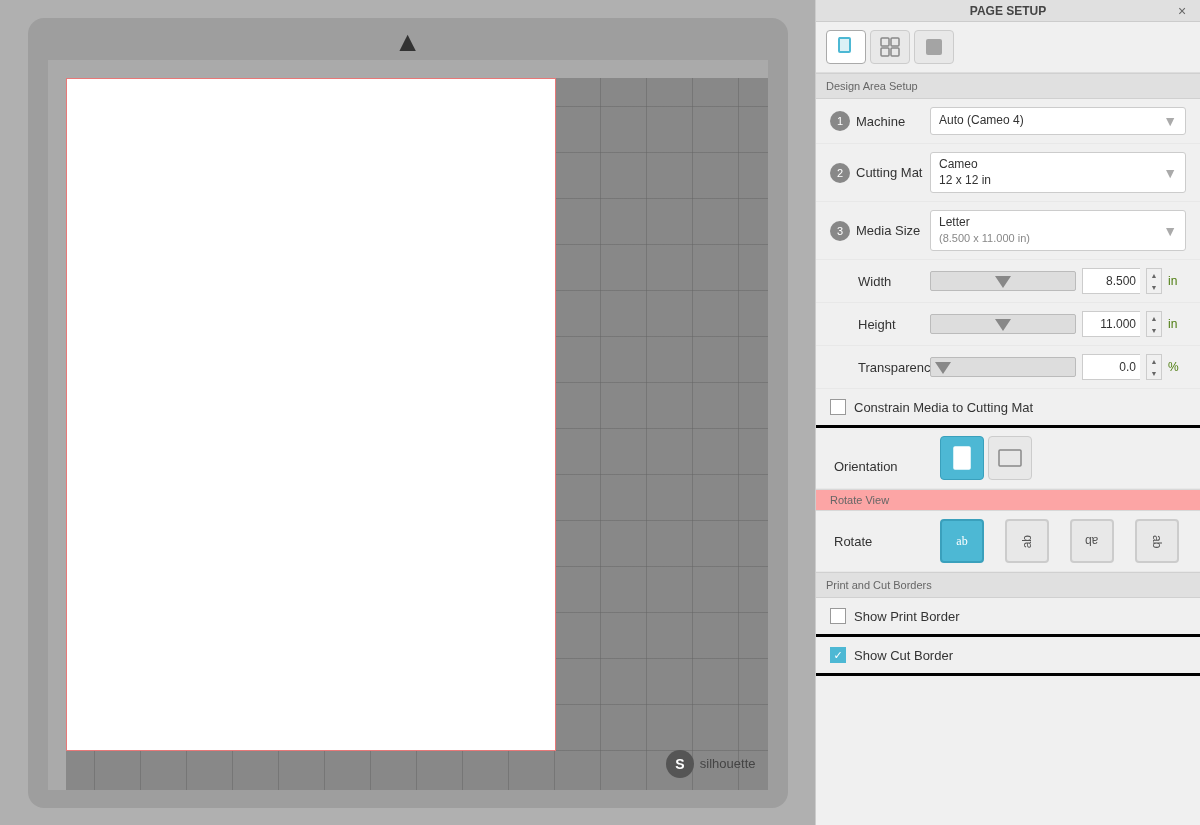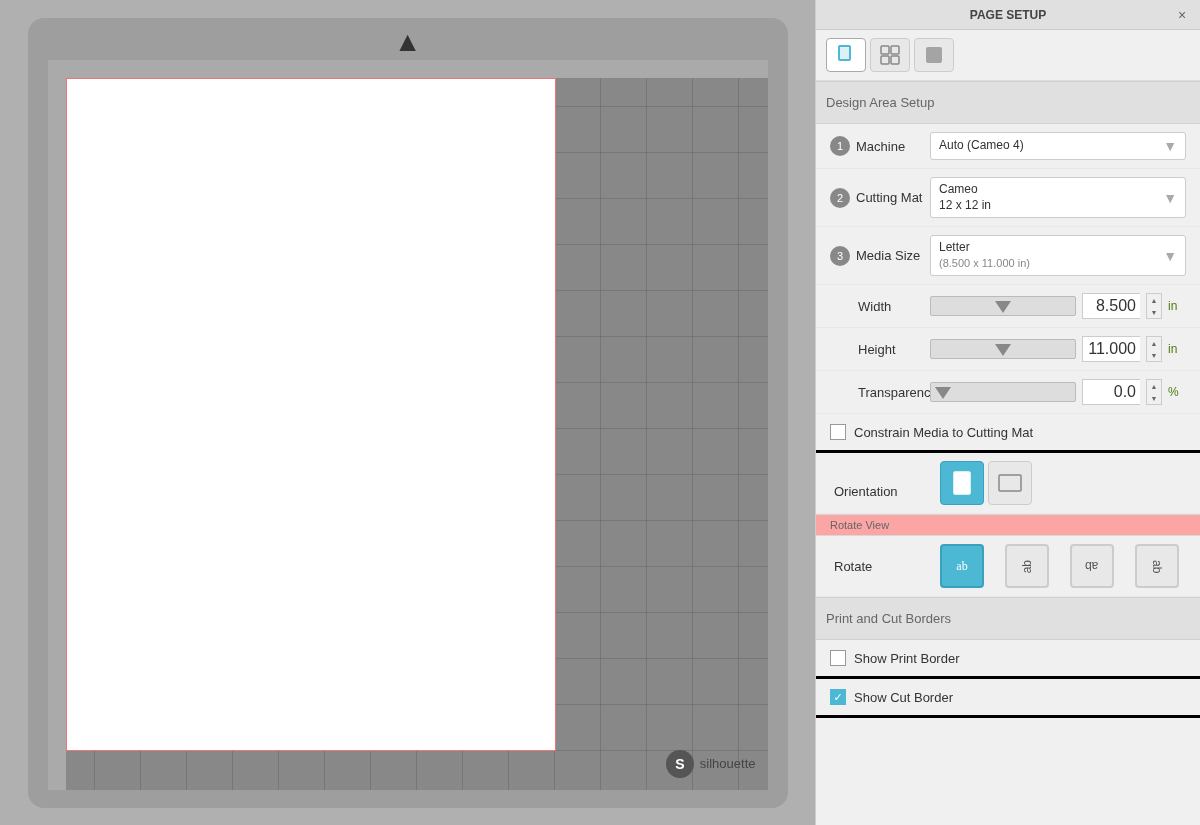--- a/index.html
+++ b/index.html
@@ -128,21 +128,21 @@
       overflow-y: auto;
     }
 
     .panel-titlebar {
       background: #e0e0e0;
       border-bottom: 1px solid #ccc;
       padding: 6px 10px;
       display: flex;
       align-items: center;
       justify-content: space-between;
-      height: 30px;
+      height: 22px;
     }
 
     .panel-title {
       font-size: 12px;
       font-weight: 600;
       color: #444;
       text-align: center;
       flex: 1;
     }
 
@@ -179,22 +179,22 @@
     }
 
     .tab-btn.active {
       background: #fff;
       border-color: #aaa;
     }
 
     
     .section-header {
       background: #e0e0e0;
-      padding: 13px 10px;
-      font-size: 13px;
+      padding: 6px 10px;
+      font-size: 11px;
       color: #666;
       font-weight: 500;
       border-top: 1px solid #d0d0d0;
       border-bottom: 1px solid #d0d0d0;
     }
 
     .form-row {
       display: flex;
       align-items: center;
       padding: 8px 14px;
@@ -291,21 +291,21 @@
     }
 
     .num-input {
       width: 58px;
       height: 26px;
       border: 1px solid #ccc;
       border-right: none;
       background: white;
       text-align: right;
       padding: 2px 4px;
-      font-size: 16px;
+      font-size: 12px;
       color: #333;
     }
 
     .unit-label {
       font-size: 12px;
       color: #4d7c0f;
       width: 18px;
     }
 
     .spinner-btns {

